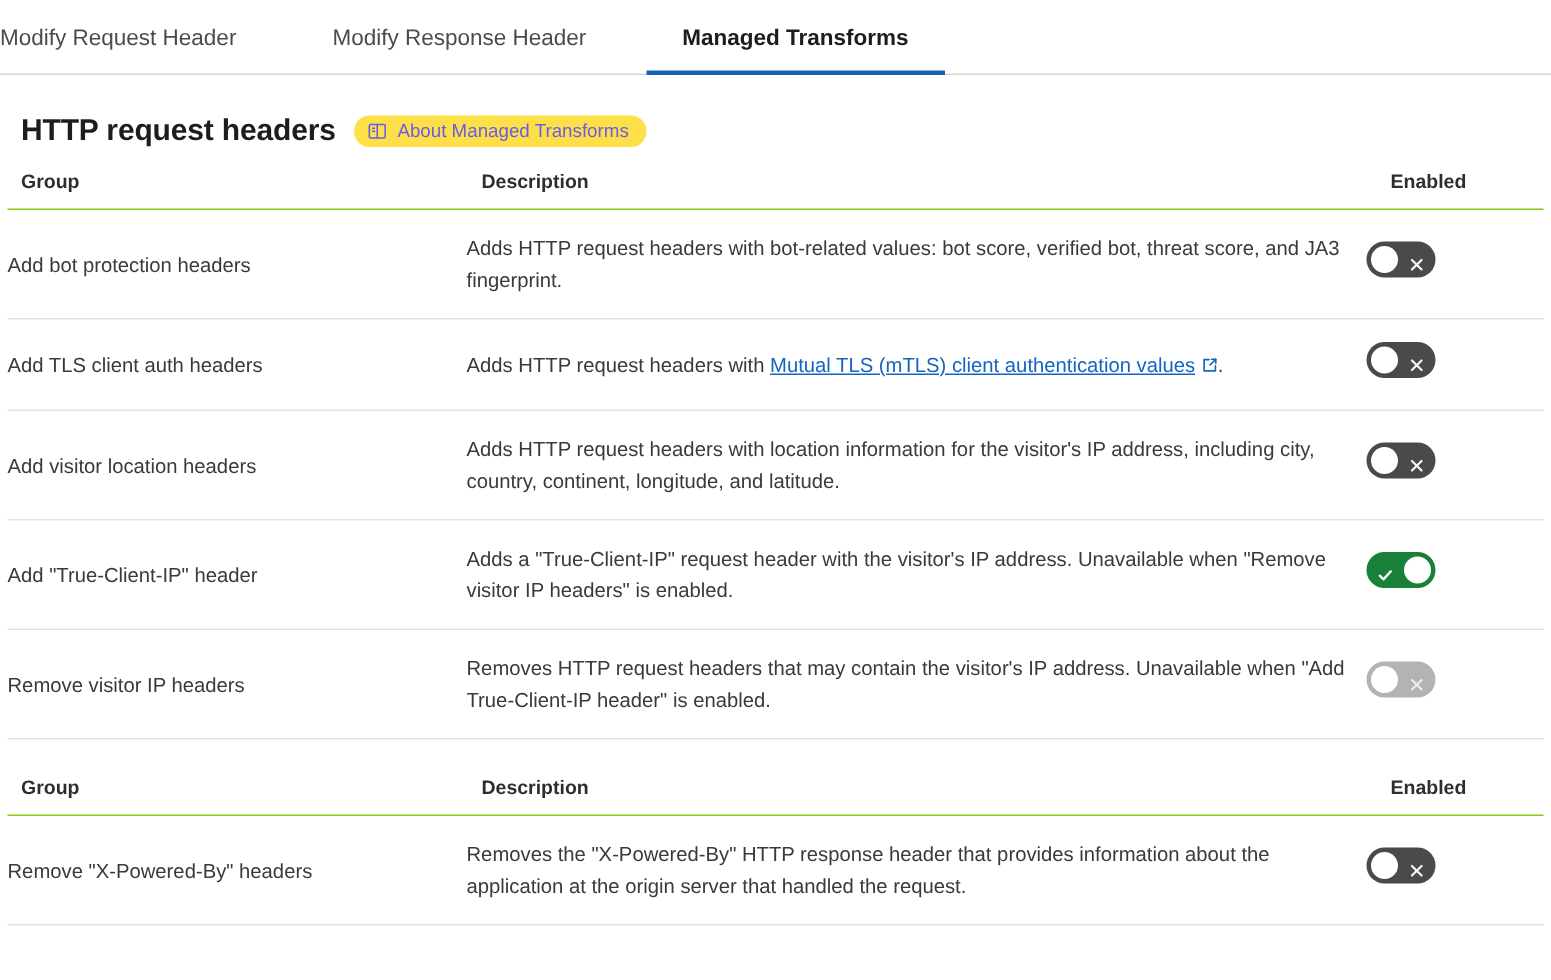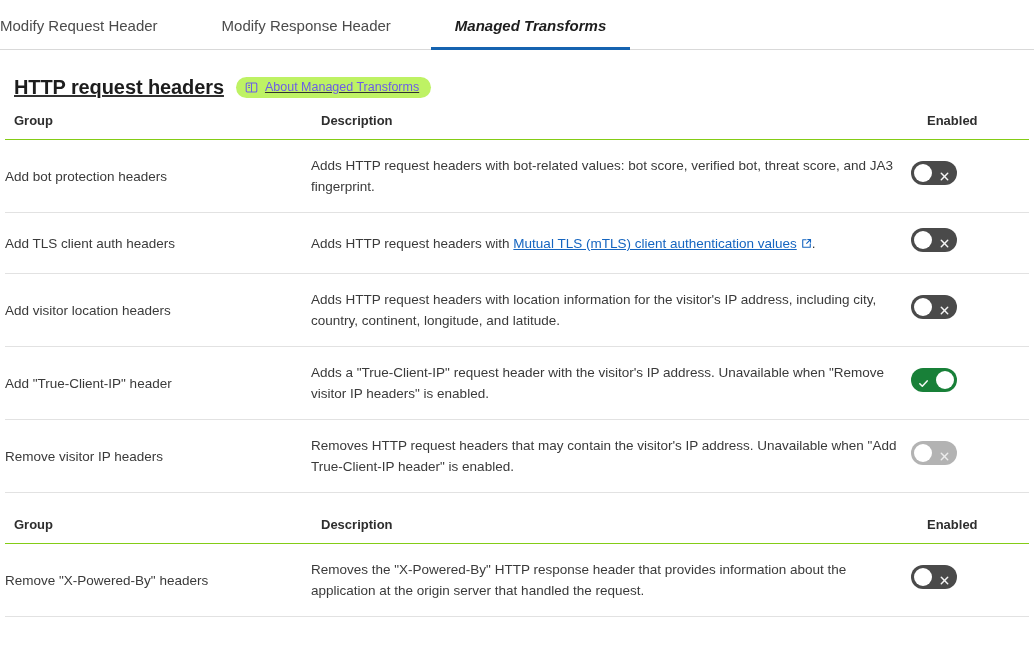--- a/index.html
+++ b/index.html
@@ -34,21 +34,20 @@
     position: relative;
     background: none;
     border: none;
     font-family: inherit;
   }
   .tab.first { margin-left: 20px; }
   .tab + .tab { margin-left: 64px; }
   .tab.active {
     color: #1d1d1d;
     font-weight: 600;
-    font-style: italic;
   }
   .tab.active::after {
     content: "";
     position: absolute;
     left: -24px;
     right: -24px;
     bottom: -1px;
     height: 3px;
     background: #1563b0;
   }
@@ -56,33 +55,32 @@
   
   .content {
     padding: 0 5px;
   }
 
   .section-head {
     display: flex;
     align-items: center;
     gap: 12px;
     margin: 26px 0 14px 9px;
-    text-decoration: underline;
   }
   .section-title {
     font-size: 20px;
     font-weight: 700;
     color: #1d1d1d;
     letter-spacing: -0.1px;
   }
   .about-badge {
     display: inline-flex;
     align-items: center;
     gap: 7px;
-    background: #bef264;
+    background: #fde047;
     border-radius: 11px;
     padding: 3px 12px 3px 9px;
     cursor: pointer;
   }
   .about-badge .lbl {
     font-size: 12.5px;
     color: #6b5ce8;
     line-height: 15px;
   }
   .book-icon { display: inline-flex; width: 13px; height: 13px; }

